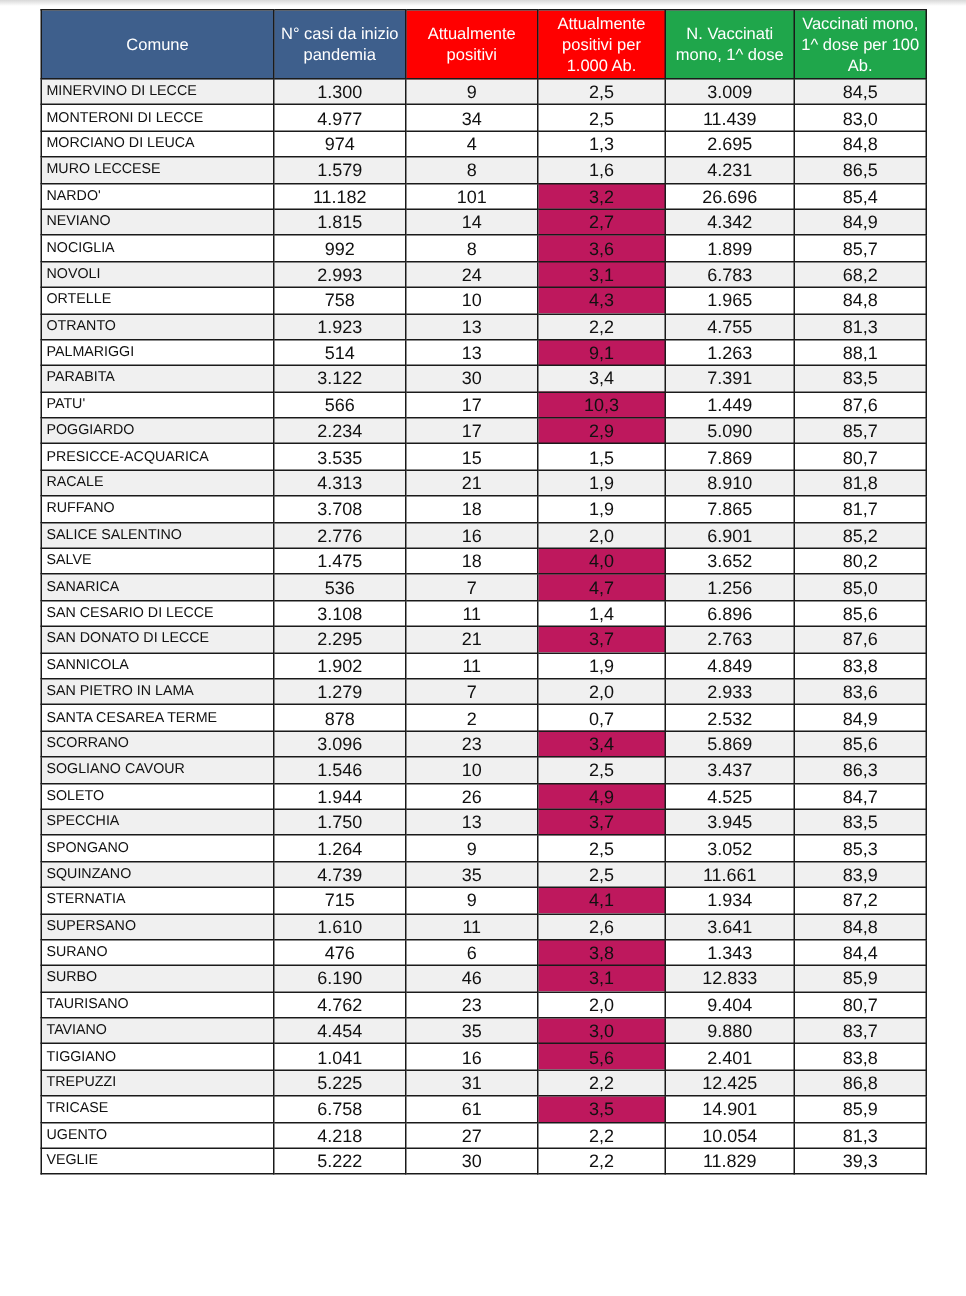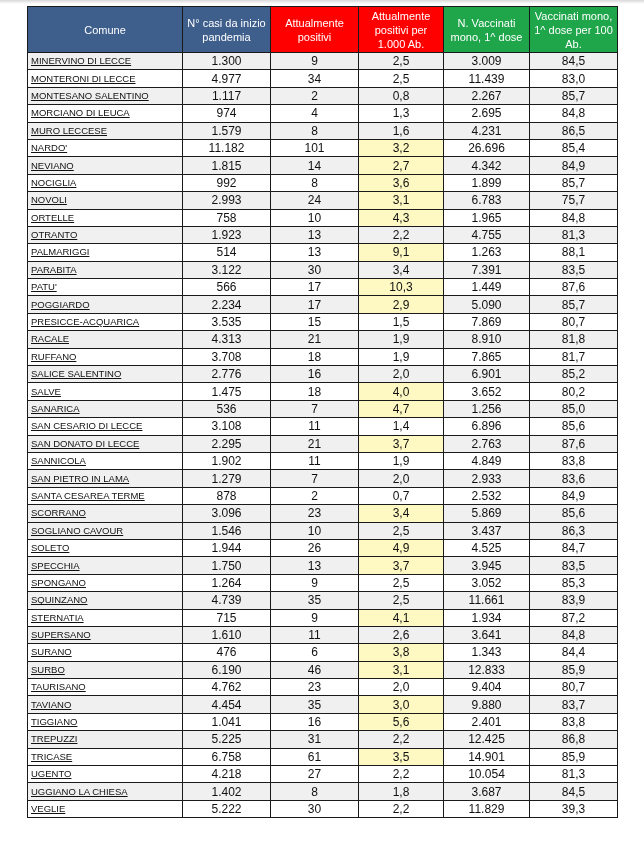--- a/index.html
+++ b/index.html
@@ -12,24 +12,24 @@
   col.c0 { width: 155px; } col.c1 { width: 88px; } col.c2 { width: 88px; }
   col.c3 { width: 85px; } col.c4 { width: 86px; } col.c5 { width: 88px; }
   th { height: 45px; color: #ffffff; font-weight: normal; font-size: 11px;
        line-height: 14px; text-align: center; border: 1px solid #1a1a1a;
        padding: 0 3px; }
   th.blue { background: #3e5f8c; }
   th.red { background: #ff0000; }
   th.green { background: #1fa64b; }
   td { height: 16.4px; border: 1px solid #1a1a1a; font-size: 12px;
        text-align: center; color: #111; padding: 0; line-height: 16px; }
-  td.name { text-align: left; font-size: 9.5px; padding-left: 3px; white-space: nowrap; text-decoration: underline; }
+  td.name { text-align: left; font-size: 9.5px; padding-left: 3px; white-space: nowrap; }
   tr.odd td { background: #f0f0f0; }
   tr.even td { background: #ffffff; }
-  tr td.hl { background: #fef9c3; }
+  tr td.hl { background: #be185d; }
 </style>
 </head>
 <body>
 
 <div class="topbar"></div>
 
 <table>
   <colgroup>
     <col class="c0">
       <col class="c1">
@@ -58,28 +58,20 @@
         <td>84,5</td>
       </tr>
       <tr class="even">
         <td class="name">MONTERONI DI LECCE</td>
         <td>4.977</td>
         <td>34</td>
         <td>2,5</td>
         <td>11.439</td>
         <td>83,0</td>
       </tr>
-      <tr class="odd">
-        <td class="name">MONTESANO SALENTINO</td>
-        <td>1.117</td>
-        <td>2</td>
-        <td>0,8</td>
-        <td>2.267</td>
-        <td>85,7</td>
-      </tr>
       <tr class="even">
         <td class="name">MORCIANO DI LEUCA</td>
         <td>974</td>
         <td>4</td>
         <td>1,3</td>
         <td>2.695</td>
         <td>84,8</td>
       </tr>
       <tr class="odd">
         <td class="name">MURO LECCESE</td>
@@ -112,21 +104,21 @@
         <td class="hl">3,6</td>
         <td>1.899</td>
         <td>85,7</td>
       </tr>
       <tr class="odd">
         <td class="name">NOVOLI</td>
         <td>2.993</td>
         <td>24</td>
         <td class="hl">3,1</td>
         <td>6.783</td>
-        <td>75,7</td>
+        <td>68,2</td>
       </tr>
       <tr class="even">
         <td class="name">ORTELLE</td>
         <td>758</td>
         <td>10</td>
         <td class="hl">4,3</td>
         <td>1.965</td>
         <td>84,8</td>
       </tr>
       <tr class="odd">
@@ -378,28 +370,20 @@
         <td>85,9</td>
       </tr>
       <tr class="even">
         <td class="name">UGENTO</td>
         <td>4.218</td>
         <td>27</td>
         <td>2,2</td>
         <td>10.054</td>
         <td>81,3</td>
       </tr>
-      <tr class="odd">
-        <td class="name">UGGIANO LA CHIESA</td>
-        <td>1.402</td>
-        <td>8</td>
-        <td>1,8</td>
-        <td>3.687</td>
-        <td>84,5</td>
-      </tr>
       <tr class="even">
         <td class="name">VEGLIE</td>
         <td>5.222</td>
         <td>30</td>
         <td>2,2</td>
         <td>11.829</td>
         <td>39,3</td>
       </tr>
     </tbody>
 </table>

